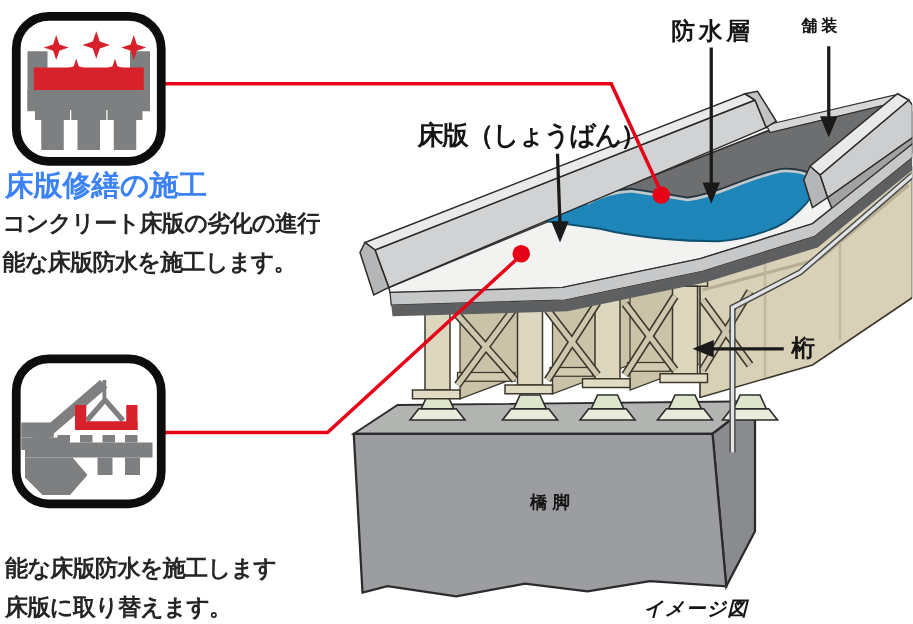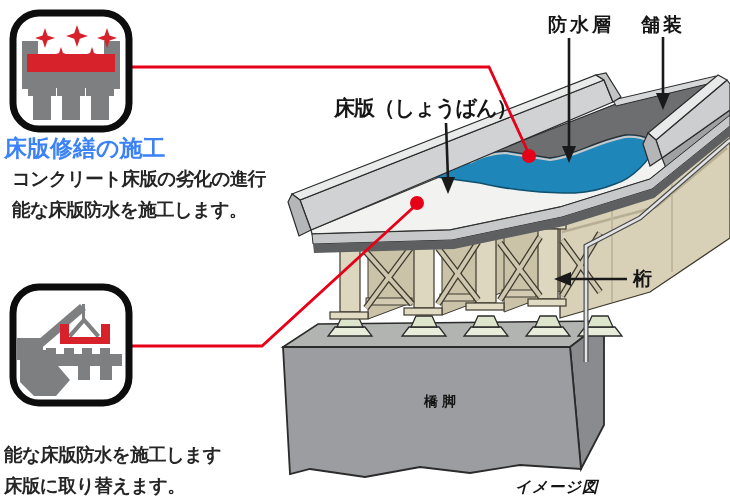--- a/index.html
+++ b/index.html
@@ -5,22 +5,22 @@
   html,body{margin:0;padding:0;background:#fff;}
   .canvas{position:relative;width:730px;height:499px;background:#fff;overflow:hidden;
           font-family:"Liberation Sans",sans-serif;}
   .abs{position:absolute;}
   .icon-box{width:126px;height:126px;}
   .panel-title{font-size:23px;font-weight:700;color:#3b82f6;letter-spacing:0px;white-space:nowrap;}
   .panel-body{font-size:18.5px;font-weight:600;color:#252525;line-height:30.5px;
               letter-spacing:-0.6px;white-space:nowrap;}
   .dg-label{font-weight:700;color:#151515;white-space:nowrap;}
   .lbl-slab{left:334px;top:94px;font-size:21px;letter-spacing:-1px;}
-  .lbl-wp{left:537px;top:12px;font-size:19px;letter-spacing:3px;margin-left:11px;}
-  .lbl-pav{left:641px;top:12px;font-size:19px;letter-spacing:3px;text-align:center;}
+  .lbl-wp{left:537px;top:12px;font-size:19px;letter-spacing:3px;}
+  .lbl-pav{left:641px;top:12px;font-size:13px;letter-spacing:3px;text-align:center;}
   .lbl-girder{left:633px;top:266px;font-size:19px;}
   .lbl-pier{left:424px;top:393px;font-size:14px;letter-spacing:4px;}
   .lbl-caption{left:515px;top:477px;font-size:15.5px;letter-spacing:1px;font-style:italic;}
   svg{display:block;}
 </style>
 </head>
 <body>
 
 <div class="canvas">
 
@@ -199,21 +199,21 @@
       <g fill="#d7212b">
         <polygon points="37,20 39.5,27.5 47,30 39.5,32.5 37,40 34.5,32.5 27,30 34.5,27.5"></polygon>
         <polygon points="69,17 71.8,25.2 80,28 71.8,30.8 69,39 66.2,30.8 58,28 66.2,25.2"></polygon>
         <polygon points="99,20 101.5,27.5 109,30 101.5,32.5 99,40 96.5,32.5 89,30 96.5,27.5"></polygon>
         <polygon points="53,39 55,45 61,47 55,49 53,55 51,49 45,47 51,45"></polygon>
         <polygon points="84,39 86,45 92,47 86,49 84,55 82,49 76,47 82,45"></polygon>
       </g>
     </svg>
   </div>
   <div class="abs panel-title" style="left:4px;top:133px">床版修繕の施工</div>
-  <div class="abs panel-body" style="left:12px;top:164px">
+  <div class="abs panel-body" style="left:2px;top:164px">
     <div>コンクリート床版の劣化の進行</div>
     <div>能な床版防水を施工します。</div>
   </div>
 
   <div class="abs icon-box" style="left:8px;top:282px">
     <svg width="126" height="126" viewBox="0 0 126 126">
       <rect x="5" y="5" width="116" height="116" rx="26" fill="#ffffff" stroke="#0d0d0d" stroke-width="7"></rect>
       <g fill="#7d7f81" stroke="none">
         <path d="M16,70 L72,22 L78,28 L22,76 Z"></path>
         <rect x="9" y="56" width="26" height="12"></rect>

